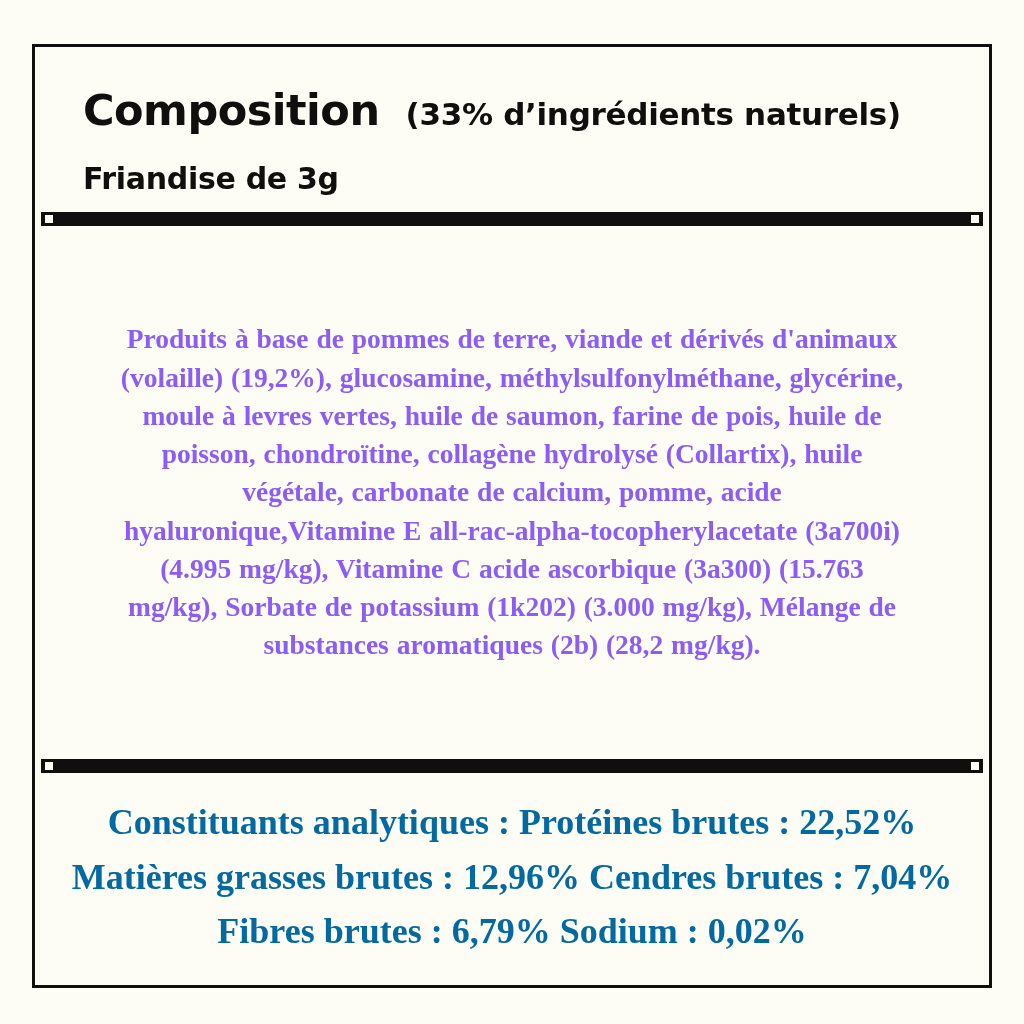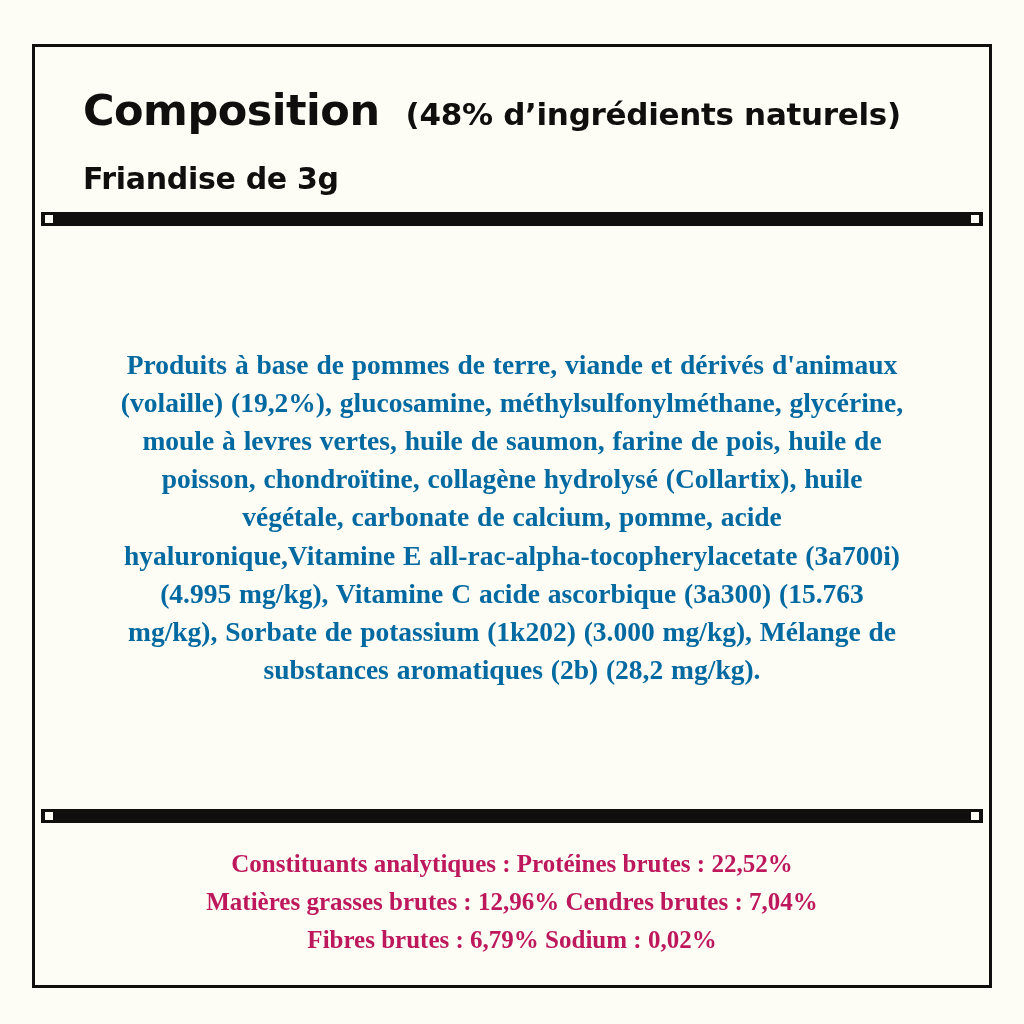--- a/index.html
+++ b/index.html
@@ -89,48 +89,48 @@
     align-items: center;
     justify-content: center;
     padding: 10px 78px;
     box-sizing: border-box;
   }
   .ingredients {
     font-family: "Liberation Serif", serif;
     font-weight: bold;
     font-size: 27.5px;
     line-height: 1.39;
-    color: #0369a1;
+    color: #8b5cf6;
     text-align: center;
     word-spacing: 1px;
   }
   
   .analytics {
     padding: 22px 26px 26px 26px;
     box-sizing: border-box;
     text-align: center;
   }
   .analytics-line {
     font-family: "Liberation Serif", serif;
     font-weight: bold;
-    font-size: 25px;
+    font-size: 36px;
     line-height: 1.52;
-    color: #be185d;
+    color: #0369a1;
     white-space: nowrap;
   }
 </style>
 </head>
 <body>
 
 <div class="label">
 
   <div class="header">
     <div class="header-row">
       <div class="title">Composition</div>
-      <div class="title-note">(48% d’ingrédients naturels)</div>
+      <div class="title-note">(33% d’ingrédients naturels)</div>
     </div>
     <div class="subtitle">Friandise de 3g</div>
   </div>
 
   <div class="divider"></div>
 
   <div class="ingredients-wrap">
     <div class="ingredients">Produits à base de pommes de terre, viande et dérivés d'animaux (volaille) (19,2%), glucosamine, méthylsulfonylméthane, glycérine, moule à levres vertes, huile de saumon, farine de pois, huile de poisson, chondroïtine, collagène hydrolysé (Collartix), huile végétale, carbonate de calcium, pomme, acide hyaluronique,Vitamine E all-rac-alpha-tocopherylacetate (3a700i) (4.995 mg/kg), Vitamine C acide ascorbique (3a300) (15.763 mg/kg), Sorbate de potassium (1k202) (3.000 mg/kg), Mélange de substances aromatiques (2b) (28,2 mg/kg).</div>
   </div>
 

